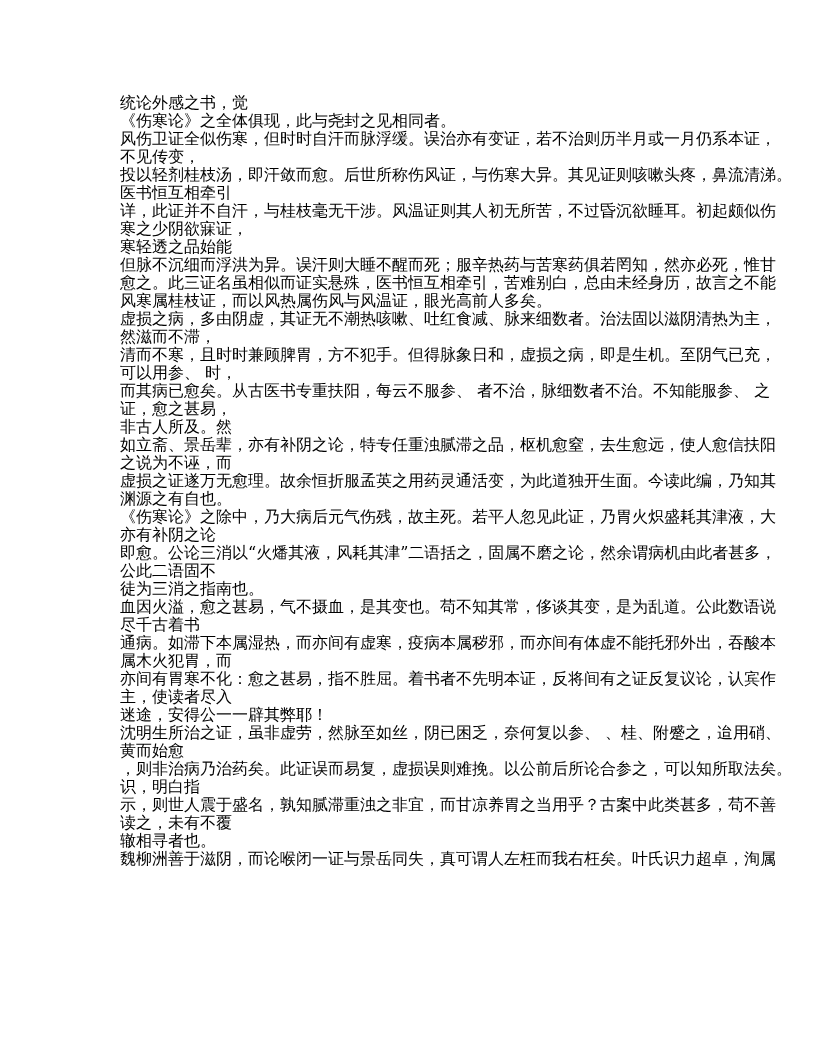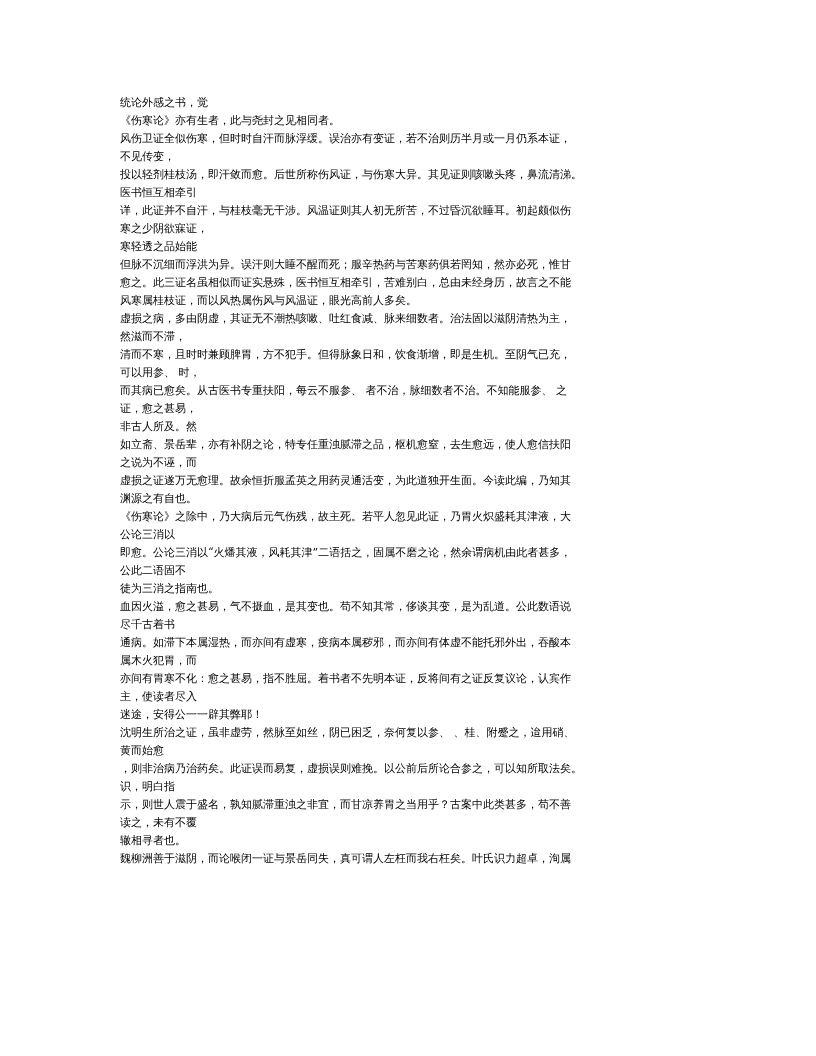--- a/index.html
+++ b/index.html
@@ -15,56 +15,56 @@
       font-family: "DejaVu Serif", "Liberation Serif", serif;
       color: #000000;
     }
     .page {
       position: absolute;
       left: 120px;
       top: 94px;
       width: 600px;
     }
     .line {
-      font-size: 11px;
+      font-size: 16px;
       line-height: 18px;
       height: 18px;
       white-space: nowrap;
       letter-spacing: 0px;
     }
   </style>
 </head>
 <body>
 
 <div class="page">
   <div class="line">统论外感之书，觉</div>
-  <div class="line">《伤寒论》亦有生者，此与尧封之见相同者。</div>
+  <div class="line">《伤寒论》之全体俱现，此与尧封之见相同者。</div>
   <div class="line">风伤卫证全似伤寒，但时时自汗而脉浮缓。误治亦有变证，若不治则历半月或一月仍系本证，</div>
   <div class="line">不见传变，</div>
   <div class="line">投以轻剂桂枝汤，即汗敛而愈。后世所称伤风证，与伤寒大异。其见证则咳嗽头疼，鼻流清涕。</div>
   <div class="line">医书恒互相牵引</div>
   <div class="line">详，此证并不自汗，与桂枝毫无干涉。风温证则其人初无所苦，不过昏沉欲睡耳。初起颇似伤</div>
   <div class="line">寒之少阴欲寐证，</div>
   <div class="line">寒轻透之品始能</div>
   <div class="line">但脉不沉细而浮洪为异。误汗则大睡不醒而死；服辛热药与苦寒药俱若罔知，然亦必死，惟甘</div>
   <div class="line">愈之。此三证名虽相似而证实悬殊，医书恒互相牵引，苦难别白，总由未经身历，故言之不能</div>
   <div class="line">风寒属桂枝证，而以风热属伤风与风温证，眼光高前人多矣。</div>
   <div class="line">虚损之病，多由阴虚，其证无不潮热咳嗽、吐红食减、脉来细数者。治法固以滋阴清热为主，</div>
   <div class="line">然滋而不滞，</div>
-  <div class="line">清而不寒，且时时兼顾脾胃，方不犯手。但得脉象日和，饮食渐增，即是生机。至阴气已充，</div>
+  <div class="line">清而不寒，且时时兼顾脾胃，方不犯手。但得脉象日和，虚损之病，即是生机。至阴气已充，</div>
   <div class="line">可以用参、 时，</div>
   <div class="line">而其病已愈矣。从古医书专重扶阳，每云不服参、 者不治，脉细数者不治。不知能服参、 之</div>
   <div class="line">证，愈之甚易，</div>
   <div class="line">非古人所及。然</div>
   <div class="line">如立斋、景岳辈，亦有补阴之论，特专任重浊腻滞之品，枢机愈窒，去生愈远，使人愈信扶阳</div>
   <div class="line">之说为不诬，而</div>
   <div class="line">虚损之证遂万无愈理。故余恒折服孟英之用药灵通活变，为此道独开生面。今读此编，乃知其</div>
   <div class="line">渊源之有自也。</div>
   <div class="line">《伤寒论》之除中，乃大病后元气伤残，故主死。若平人忽见此证，乃胃火炽盛耗其津液，大</div>
-  <div class="line">公论三消以</div>
+  <div class="line">亦有补阴之论</div>
   <div class="line">即愈。公论三消以“火燔其液，风耗其津”二语括之，固属不磨之论，然余谓病机由此者甚多，</div>
   <div class="line">公此二语固不</div>
   <div class="line">徒为三消之指南也。</div>
   <div class="line">血因火溢，愈之甚易，气不摄血，是其变也。苟不知其常，侈谈其变，是为乱道。公此数语说</div>
   <div class="line">尽千古着书</div>
   <div class="line">通病。如滞下本属湿热，而亦间有虚寒，疫病本属秽邪，而亦间有体虚不能托邪外出，吞酸本</div>
   <div class="line">属木火犯胃，而</div>
   <div class="line">亦间有胃寒不化：愈之甚易，指不胜屈。着书者不先明本证，反将间有之证反复议论，认宾作</div>
   <div class="line">主，使读者尽入</div>
   <div class="line">迷途，安得公一一辟其弊耶！</div>

